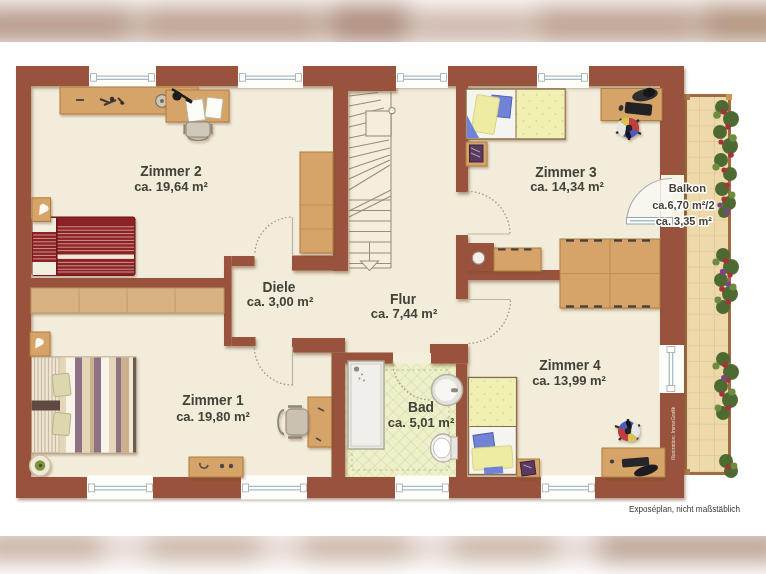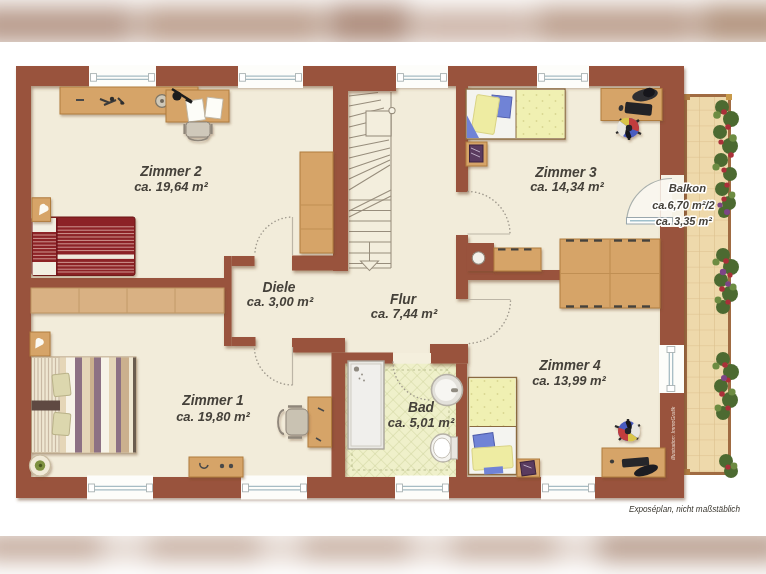--- a/index.html
+++ b/index.html
@@ -1,17 +1,17 @@
 <!DOCTYPE html>
 <html><head>
 <meta charset="utf-8">
 <style>
   html,body{margin:0;padding:0;background:#fff;}
   #page{position:relative;width:766px;height:574px;background:#fff;overflow:hidden;
-        font-family:"Liberation Sans", sans-serif;font-style:italic;}
+        font-family:"Liberation Sans", sans-serif;}
   svg{display:block}
 </style>
 </head>
 <body>
 <div id="page">
 <svg width="766" height="574" viewBox="0 0 766 574">
 <defs>
   <filter id="blur10" x="-40%" y="-40%" width="180%" height="180%">
           <feGaussianBlur stdDeviation="12"></feGaussianBlur>
         </filter>

